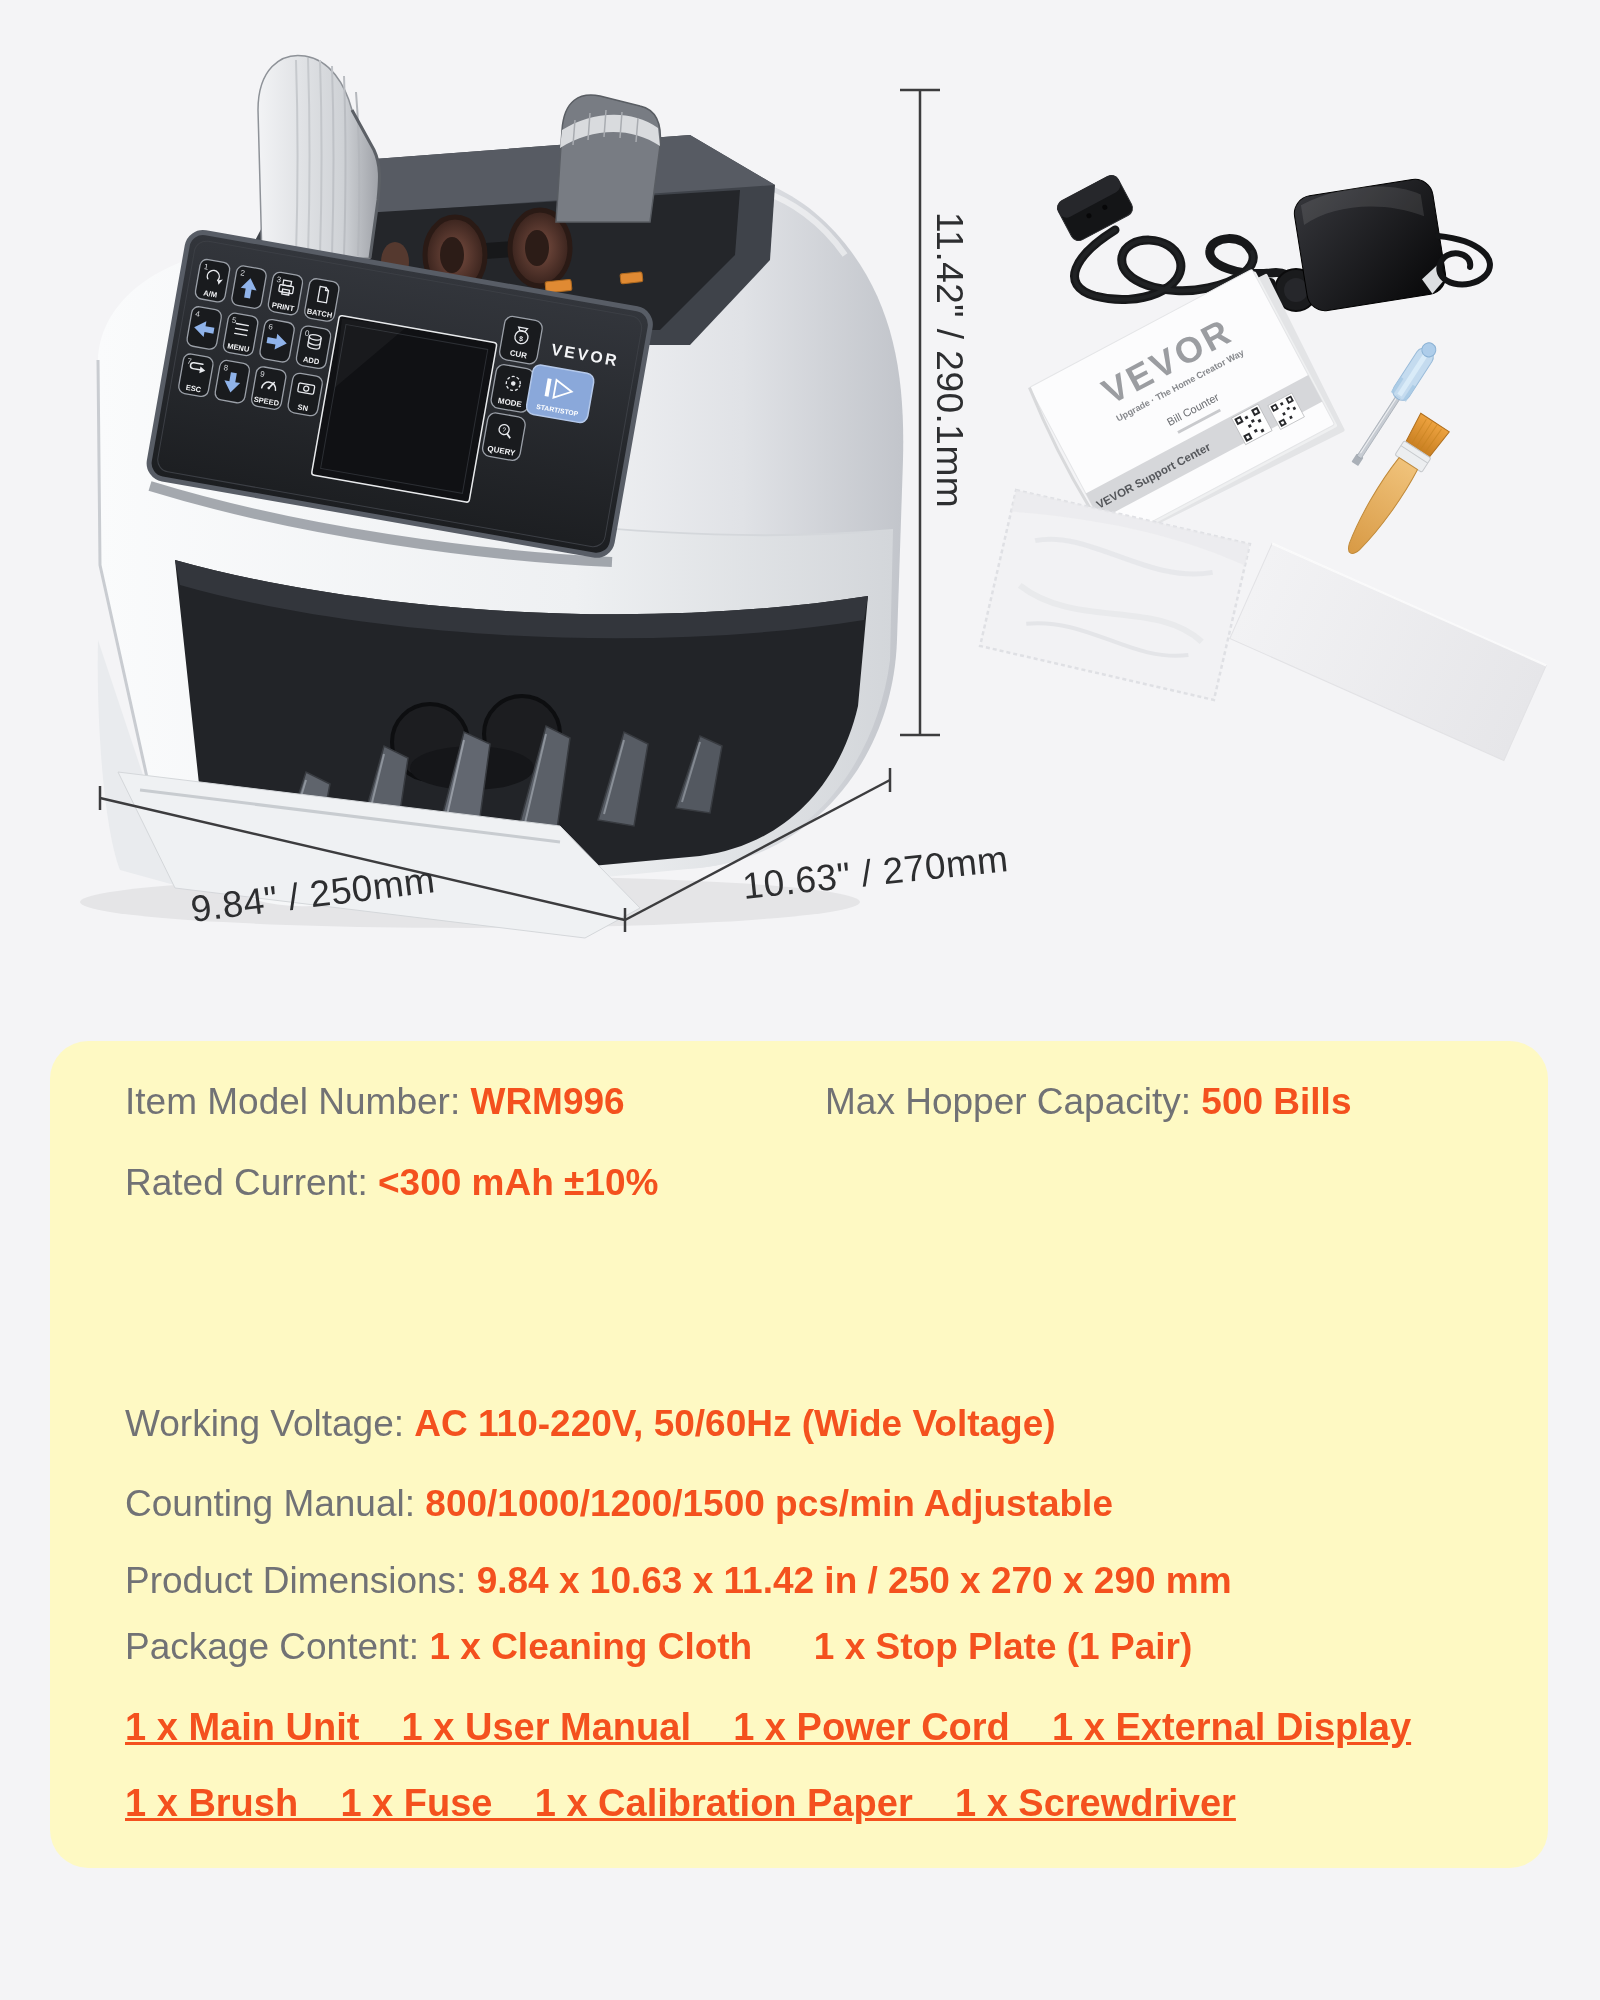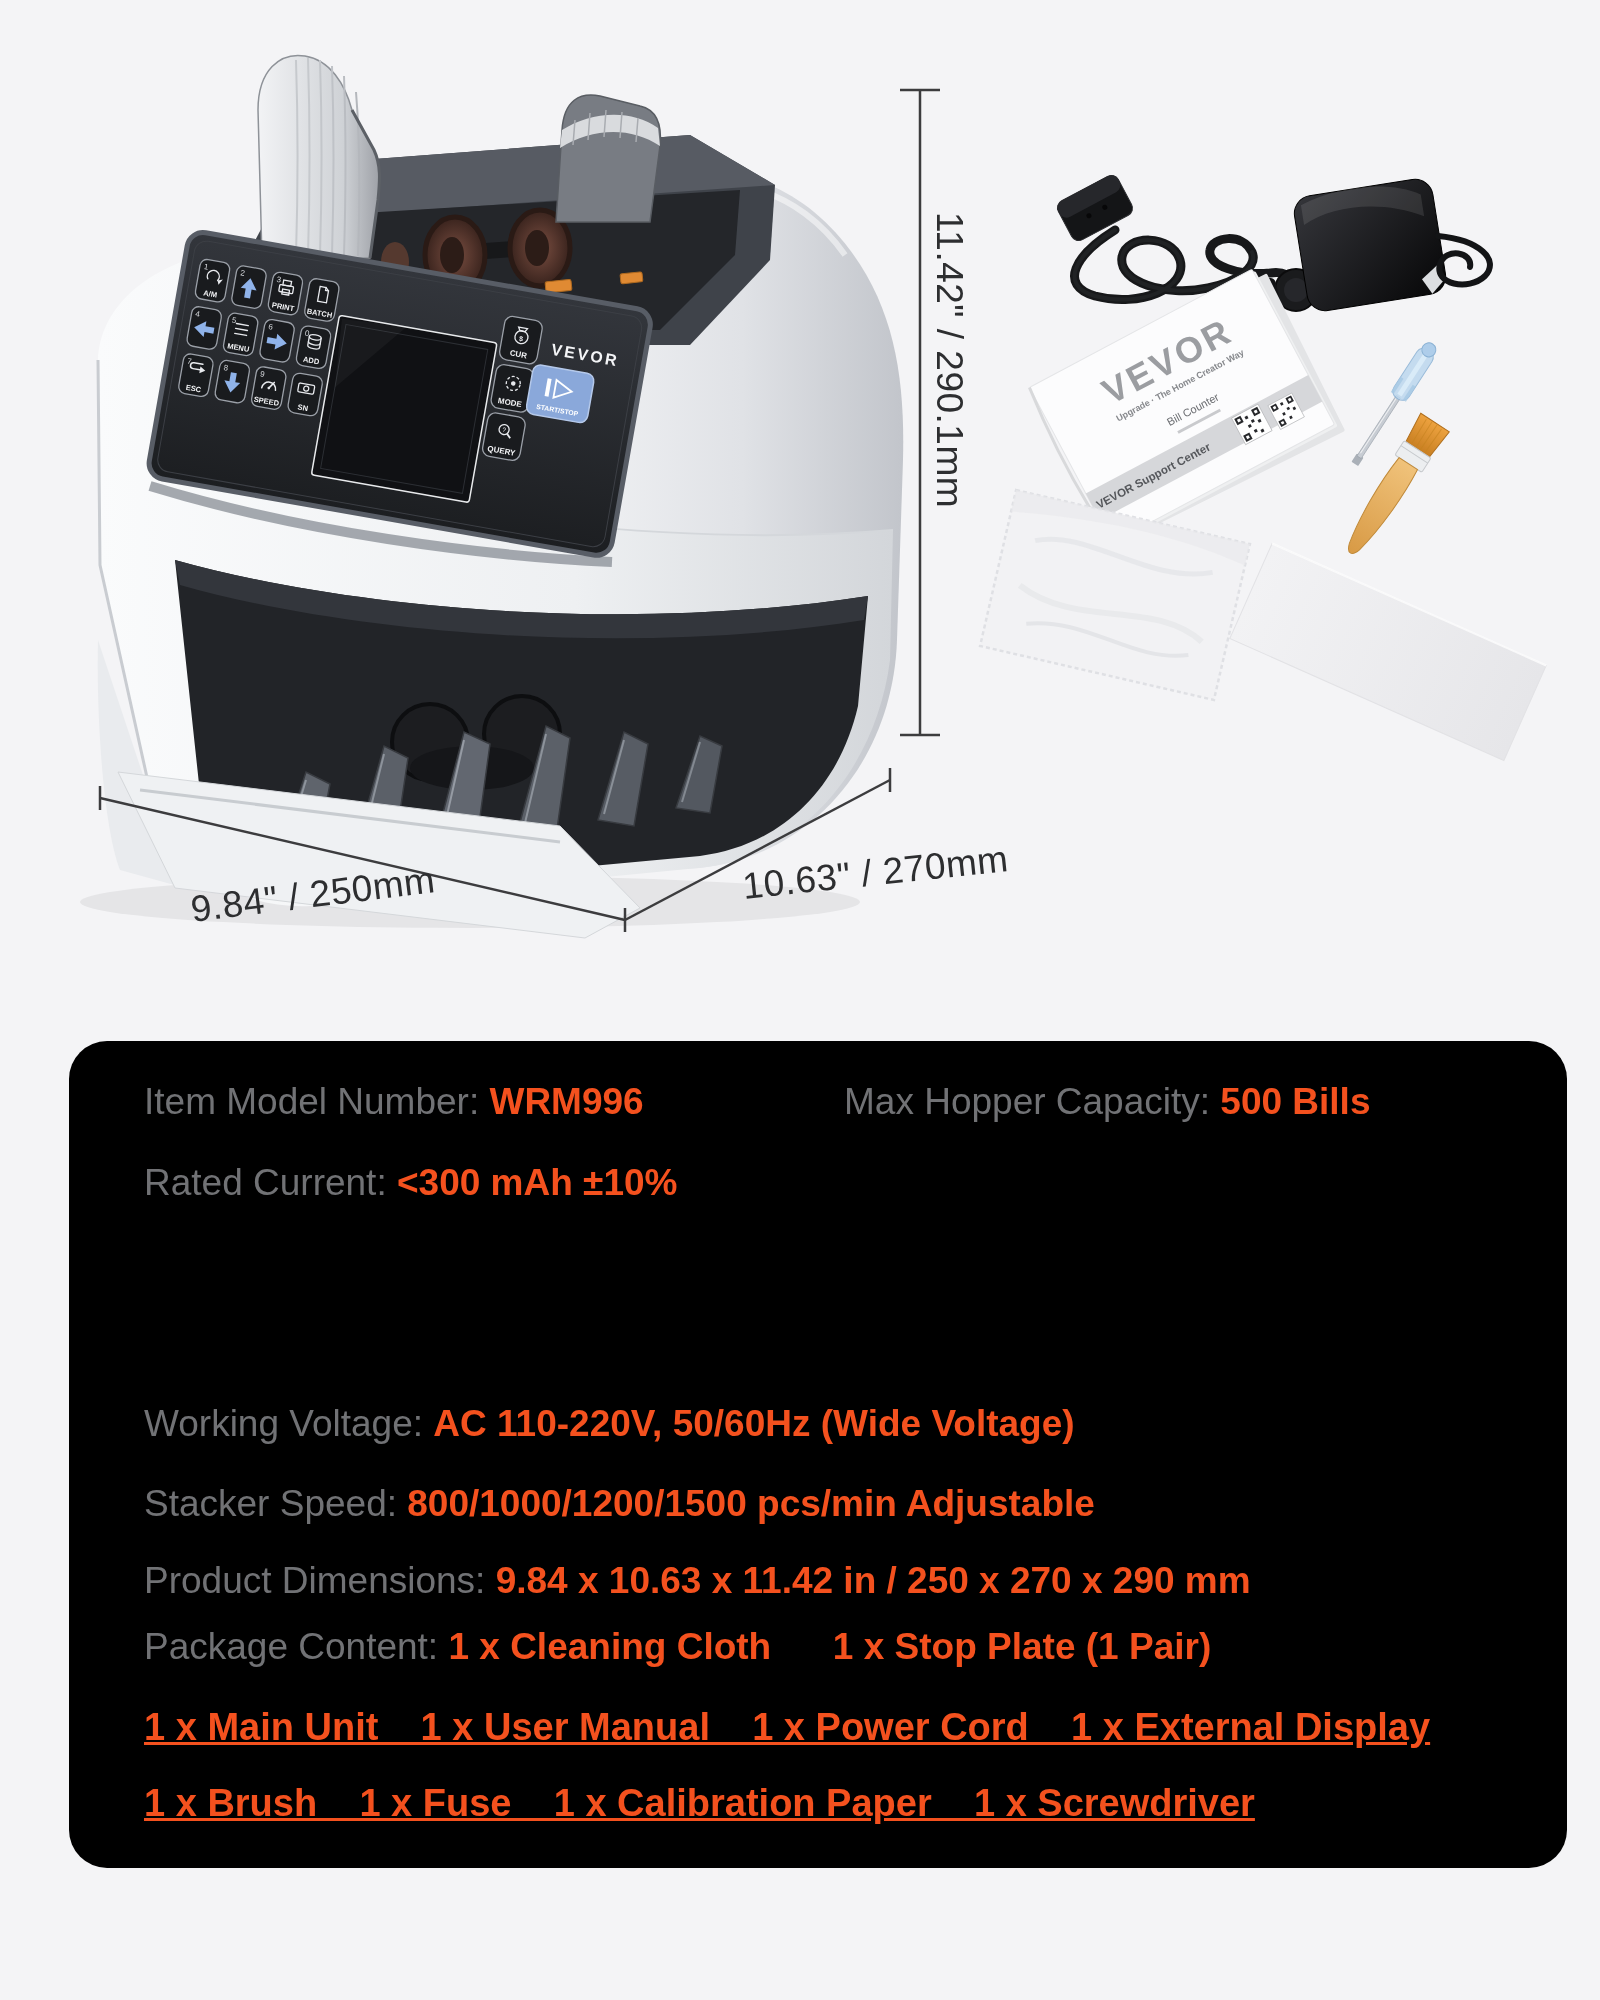--- a/index.html
+++ b/index.html
@@ -6,21 +6,21 @@
   body{font-family:"Liberation Sans",sans-serif;}
   .page{position:relative;width:1600px;height:2000px;background:#f4f4f6;overflow:hidden;}
   svg{font-family:"Liberation Sans",sans-serif;}
   .abs{position:absolute;}
   
   .dim-label{position:absolute;color:#2d2e30;font-size:37px;letter-spacing:.5px;white-space:nowrap;}
   .dim-h{left:928px;top:212px;writing-mode:vertical-rl;}
   .dim-w{left:190px;top:874px;transform:rotate(-7deg);}
   .dim-d{left:742px;top:852px;transform:rotate(-6deg);}
   
-  .spec-card{position:absolute;left:69px;top:1041px;width:1498px;height:827px;background:#000000;border-radius:38px;}
+  .spec-card{position:absolute;left:50px;top:1041px;width:1498px;height:827px;background:#fef9c3;border-radius:38px;}
   .sr{position:absolute;font-size:37px;color:#717275;white-space:nowrap;line-height:52px;}
   .sr .lab{white-space:pre;}
   .sr .val{font-weight:bold;color:#F4511E;white-space:pre;}
   .sr.big .val{font-size:38px;text-decoration:underline;}
 </style>
 </head>
 <body>
 
 <div class="page">
 
@@ -456,20 +456,20 @@
       <rect x="-150" y="-52" width="300" height="104" fill="url(#gPaper)" stroke="#e2e2e5"></rect>
       <line x1="-150" y1="-52" x2="150" y2="-52" stroke="#ffffff" stroke-width="2" opacity=".8"></line>
     </g>
   </svg>
 
   <div class="spec-card">
     <div class="sr" style="left:75px;top:35px"><span class="lab">Item Model Number: </span><span class="val">WRM996</span></div>
     <div class="sr" style="left:775px;top:35px"><span class="lab">Max Hopper Capacity: </span><span class="val">500 Bills</span></div>
     <div class="sr" style="left:75px;top:116px"><span class="lab">Rated Current: </span><span class="val">&lt;300 mAh ±10%</span></div>
     <div class="sr" style="left:75px;top:357px"><span class="lab">Working Voltage: </span><span class="val">AC 110-220V, 50/60Hz (Wide Voltage)</span></div>
-    <div class="sr" style="left:75px;top:437px"><span class="lab">Stacker Speed: </span><span class="val">800/1000/1200/1500 pcs/min Adjustable</span></div>
+    <div class="sr" style="left:75px;top:437px"><span class="lab">Counting Manual: </span><span class="val">800/1000/1200/1500 pcs/min Adjustable</span></div>
     <div class="sr" style="left:75px;top:514px"><span class="lab">Product Dimensions: </span><span class="val">9.84 x 10.63 x 11.42 in / 250 x 270 x 290 mm</span></div>
     <div class="sr" style="left:75px;top:580px"><span class="lab">Package Content: </span><span class="val">1 x Cleaning Cloth      1 x Stop Plate (1 Pair)</span></div>
     <div class="sr big" style="left:75px;top:660px"><span class="val">1 x Main Unit    1 x User Manual    1 x Power Cord    1 x External Display</span></div>
     <div class="sr big" style="left:75px;top:736px"><span class="val">1 x Brush    1 x Fuse    1 x Calibration Paper    1 x Screwdriver</span></div>
   </div>
 
 </div>
 
 </body></html>

